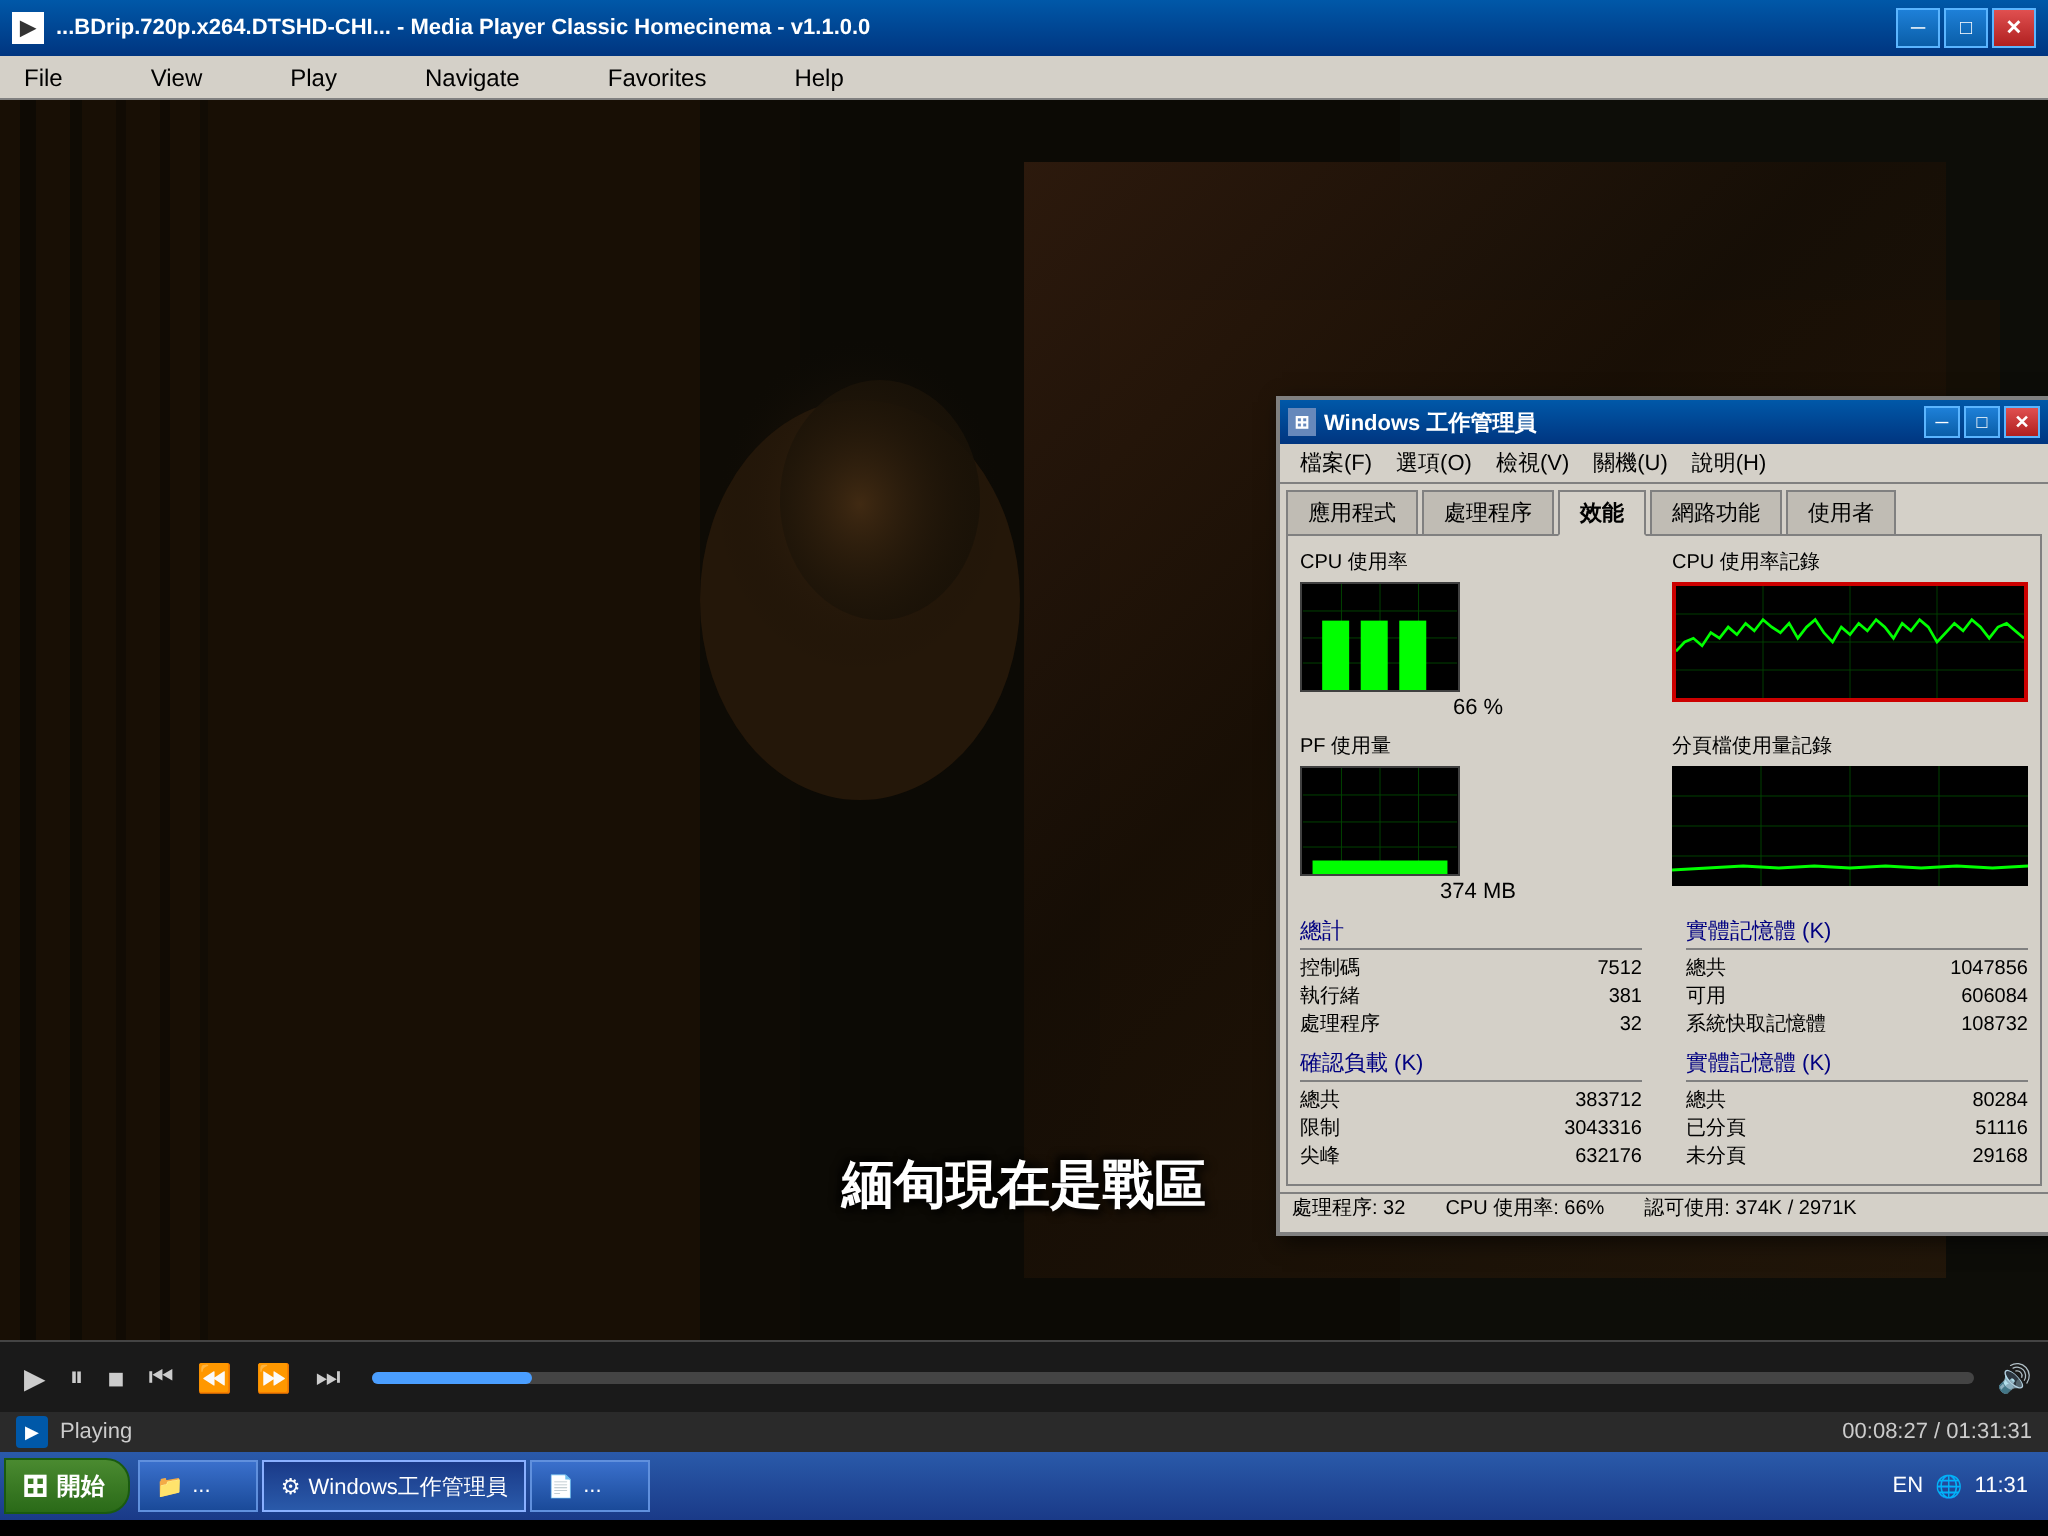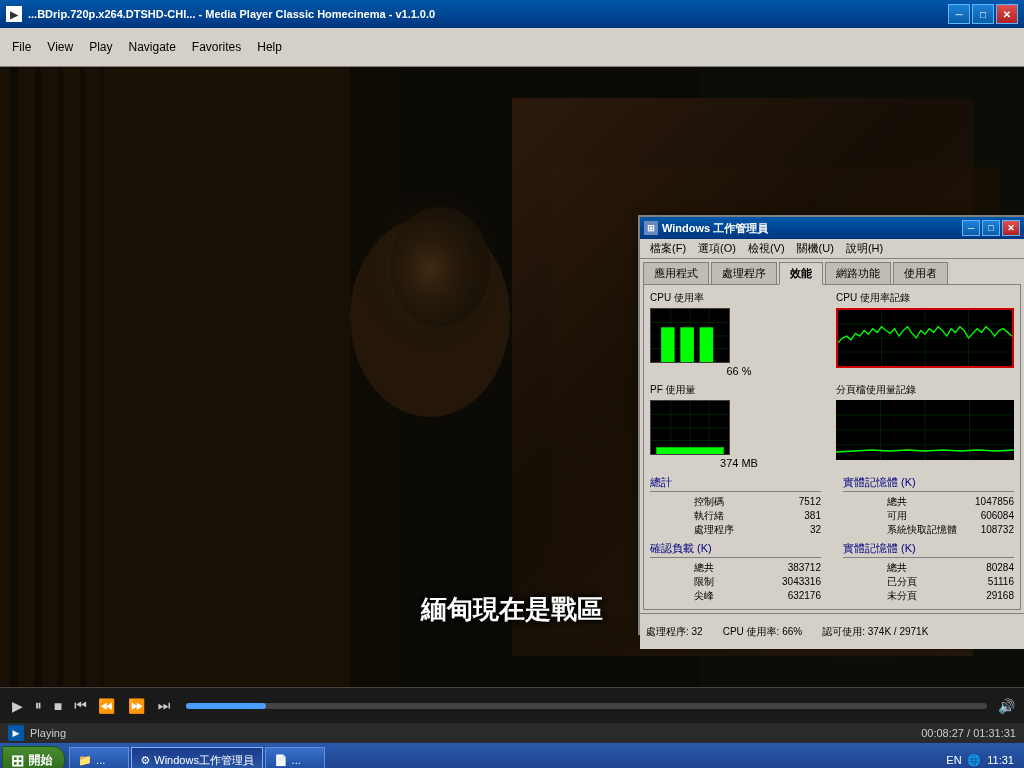--- a/index.html
+++ b/index.html
@@ -41,25 +41,26 @@
       color: white;
       font-size: 10px;
       display: flex; align-items: center; justify-content: center;
       cursor: pointer;
     }
     #titlebar .win-btn.close { background: linear-gradient(to bottom, #e05050, #b02020); }
 
     
     #menubar {
       background: #d4d0c8;
-      height: 39px;
+      height: 22px;
       display: flex;
       align-items: center;
       padding: 0 4px;
       border-bottom: 1px solid #808080;
+      gap: 28px;
     }
     #menubar span {
       padding: 2px 8px;
       font-size: 12px;
       color: #000;
       cursor: pointer;
     }
 
     
     #main-content {
@@ -255,32 +256,30 @@
       color: #000080;
       border-bottom: 1px solid #808080;
       margin-bottom: 3px;
       padding-bottom: 1px;
     }
     .stats-row {
       display: flex;
       justify-content: space-between;
       font-size: 10px;
       line-height: 14px;
-      margin-left: 44px;
     }
     .stats-label { color: #000; }
     .stats-value { color: #000; }
 
     
     #tm-statusbar {
-      height: 36px;
+      height: 20px;
       background: #d4d0c8;
       border-top: 1px solid #808080;
       display: flex;
-      align-items: center;
       padding: 0 6px;
       font-size: 10px;
       gap: 20px;
       margin-top: 2px;
     }
 
     
     #player-controls {
       background: #1a1a1a;
       height: 36px;

